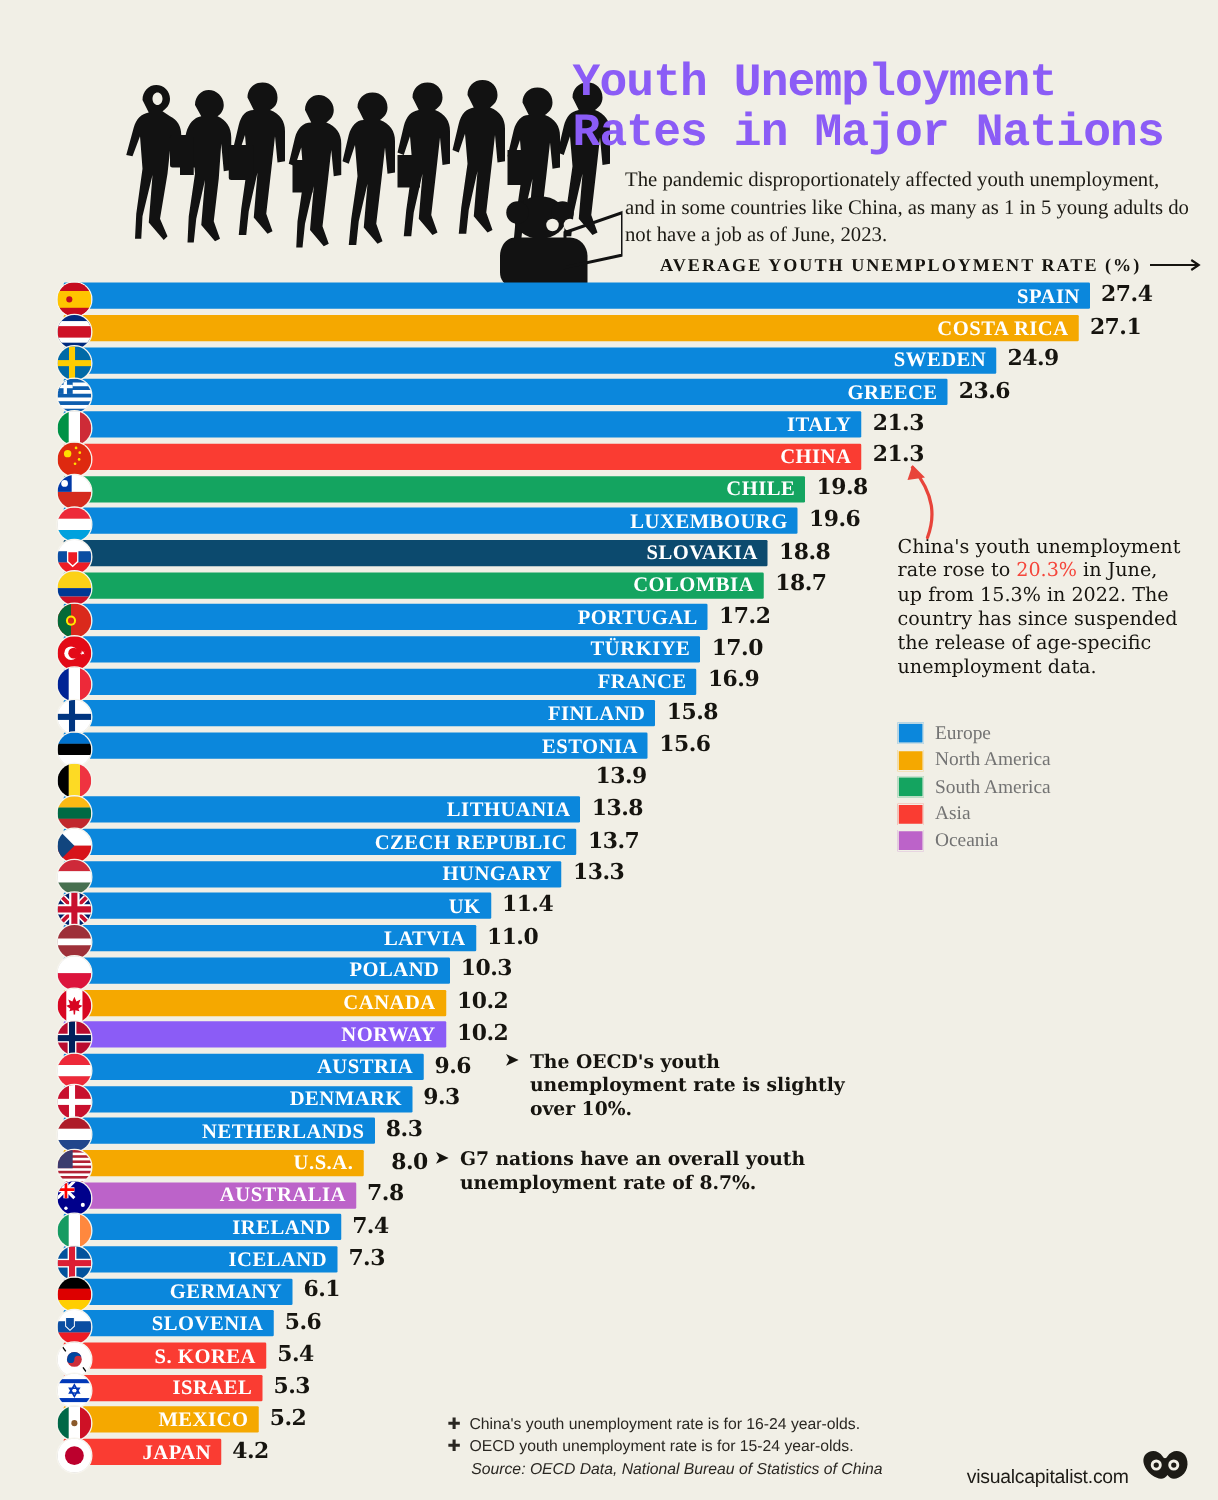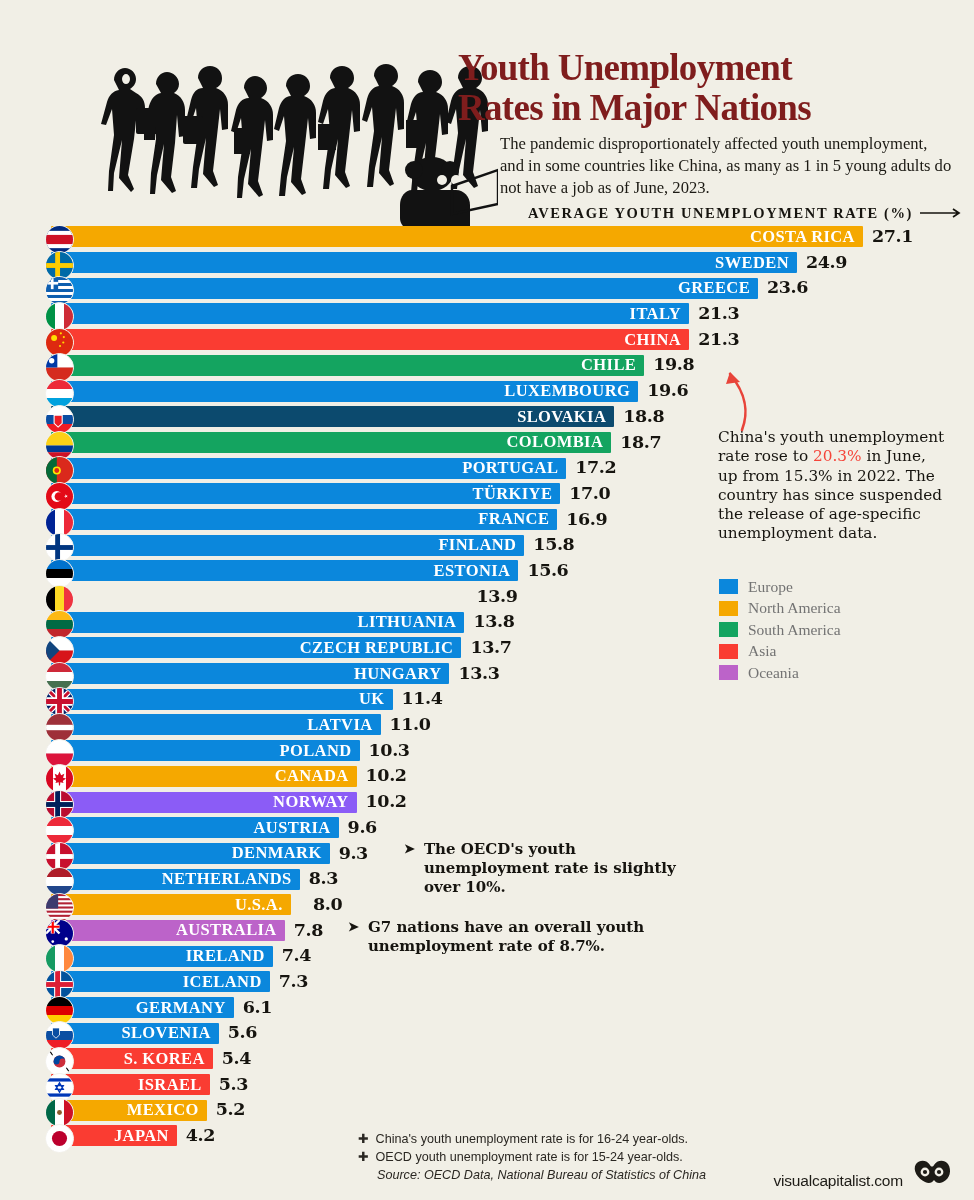--- a/index.html
+++ b/index.html
@@ -7,23 +7,23 @@
     width: 974px; height: 1200px;
     background: #f1efe6;
     font-family: "Liberation Serif", serif;
     overflow: hidden;
   }
   #root { position: relative; width: 974px; height: 1200px; background: #f1efe6; }
 
   
   .title {
     position: absolute; left: 458px; top: 48px; width: 500px;
-    font-family: Liberation Serif, serif;
+    font-family: Liberation Mono, monospace;
     font-weight: bold; font-size: 37px; line-height: 1.08;
-    letter-spacing: -0.7px; color: #7f1d1d;
+    letter-spacing: -0.7px; color: #8b5cf6;
   }
   .subtitle {
     position: absolute; left: 500px; top: 133px; width: 455px;
     font-family: "Liberation Serif", serif;
     font-size: 16.6px; line-height: 1.33; color: #1c1a14;
   }
   .axis-label {
     position: absolute; left: 528px; top: 205px;
     font-family: "Liberation Serif", serif;
     font-size: 14.5px; font-weight: bold; letter-spacing: 1.6px;
@@ -175,20 +175,38 @@
   <div class="axis-label">
     <span>AVERAGE  YOUTH  UNEMPLOYMENT  RATE  (%)</span>
     <span class="axis-arrow">
       <svg width="44" height="10" viewBox="0 0 44 10">
         <path d="M0 5h38M33 1l6 4-6 4" fill="none" stroke="#16140f" stroke-width="1.7"></path>
       </svg>
     </span>
   </div>
 
   <div id="chart">
+      <div class="row">
+        <span class="flag">
+       <svg viewBox="0 0 100 100" preserveAspectRatio="xMidYMid slice">
+            <rect x="0" y="0" width="100" height="25.5" fill="#c60b1e"></rect>
+            <rect x="0" y="25" width="100" height="25.5" fill="#ffc400"></rect>
+            <rect x="0" y="50" width="100" height="25.5" fill="#ffc400"></rect>
+            <rect x="0" y="75" width="100" height="25.5" fill="#c60b1e"></rect>
+            <rect x="0" y="25" width="100" height="50" fill="#ffc400"></rect>
+            <rect x="0" y="0" width="100" height="25" fill="#c60b1e"></rect>
+            <rect x="0" y="75" width="100" height="25" fill="#c60b1e"></rect>
+            <circle cx="35" cy="50" r="9" fill="#c60b1e"></circle>
+          </svg>
+     </span>
+     <div class="bar" style="width:820.904px;background:#0b87dc">
+       <span class="bar-label">SPAIN</span>
+     </div>
+     <span class="value" style="left:880.904px">27.4</span>
+      </div>
       <div class="row">
         <span class="flag">
        <svg viewBox="0 0 100 100" preserveAspectRatio="xMidYMid slice">
             <rect width="100" height="100" fill="#002b7f"></rect>
             <rect y="18" width="100" height="64" fill="#fff"></rect>
             <rect y="33" width="100" height="34" fill="#ce1126"></rect>
           </svg>
      </span>
      <div class="bar" style="width:811.916px;background:#f5a800">
        <span class="bar-label">COSTA RICA</span>

